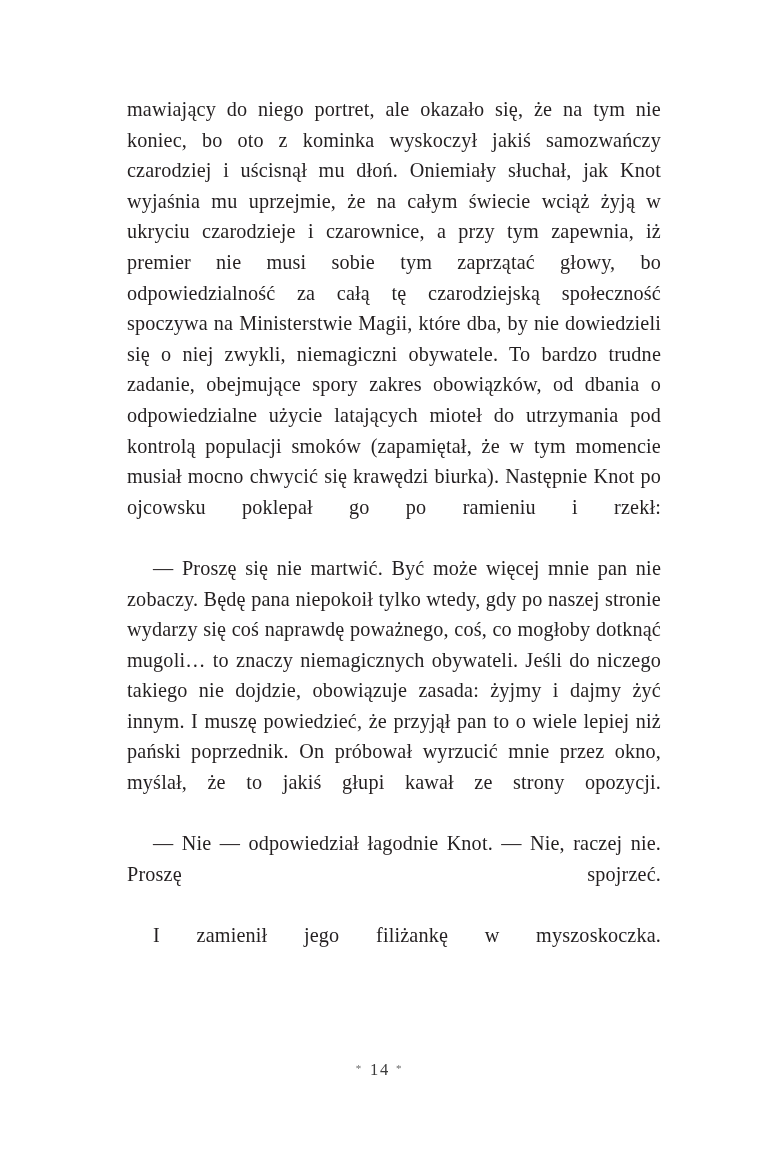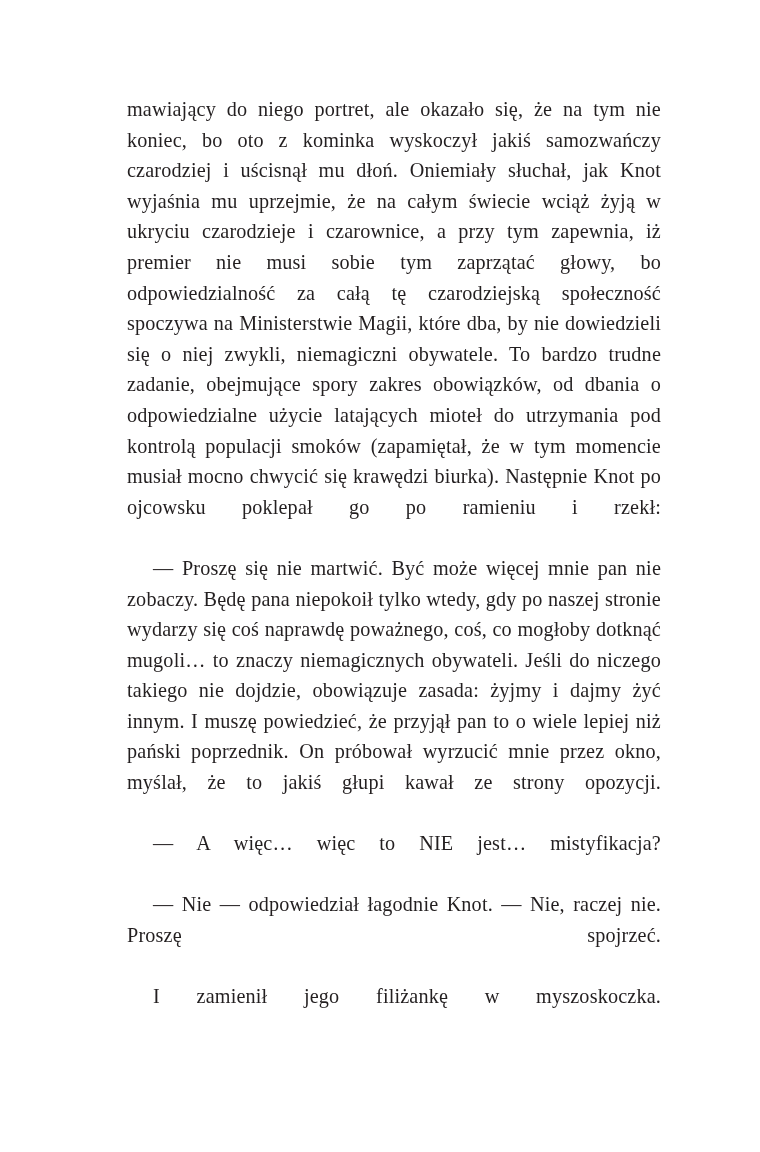--- a/index.html
+++ b/index.html
@@ -90,20 +90,22 @@
   }
 </style>
 </head>
 <body>
 
 <div class="page">
 
   <div class="text-block">
     <p class="para continuation">mawiający do niego portret, ale okazało się, że na tym nie koniec, bo oto z kominka wyskoczył jakiś samozwańczy czarodziej i uścisnął mu dłoń. Oniemiały słuchał, jak Knot wyjaśnia mu uprzejmie, że na całym świecie wciąż żyją w ukryciu czarodzieje i czarownice, a przy tym zapewnia, iż premier nie musi sobie tym zaprzątać głowy, bo odpowiedzialność za całą tę czarodziejską społeczność spoczywa na Ministerstwie Magii, które dba, by nie dowiedzieli się o niej zwykli, niemagiczni obywatele. To bardzo trudne zadanie, obejmujące spory zakres obowiązków, od dbania o odpowiedzialne użycie latających mioteł do utrzymania pod kontrolą populacji smoków (zapamiętał, że w tym momencie musiał mocno chwycić się krawędzi biurka). Następnie Knot po ojcowsku poklepał go po ramieniu i rzekł:</p>
     <p class="para dialogue">— Proszę się nie martwić. Być może więcej mnie pan nie zobaczy. Będę pana niepokoił tylko wtedy, gdy po naszej stronie wydarzy się coś naprawdę poważnego, coś, co mogłoby dotknąć mugoli… to znaczy niemagicznych obywateli. Jeśli do niczego takiego nie dojdzie, obowiązuje zasada: żyjmy i dajmy żyć innym. I muszę powiedzieć, że przyjął pan to o wiele lepiej niż pański poprzednik. On próbował wyrzucić mnie przez okno, myślał, że to jakiś głupi kawał ze strony opozycji.</p>
-    <p class="para dialogue">— A więc… więc to NIE jest… mistyfikacja?</p>
     <p class="para dialogue">— Nie — odpowiedział łagodnie Knot. — Nie, raczej nie. Proszę spojrzeć.</p>
     <p class="para indent">I zamienił jego filiżankę w myszoskoczka.</p>
 
   </div>
 
+  <div class="folio">
+    <span class="orn">*</span><span class="num">14</span><span class="orn">*</span>
+  </div>
 
 </div>
 
 </body></html>

